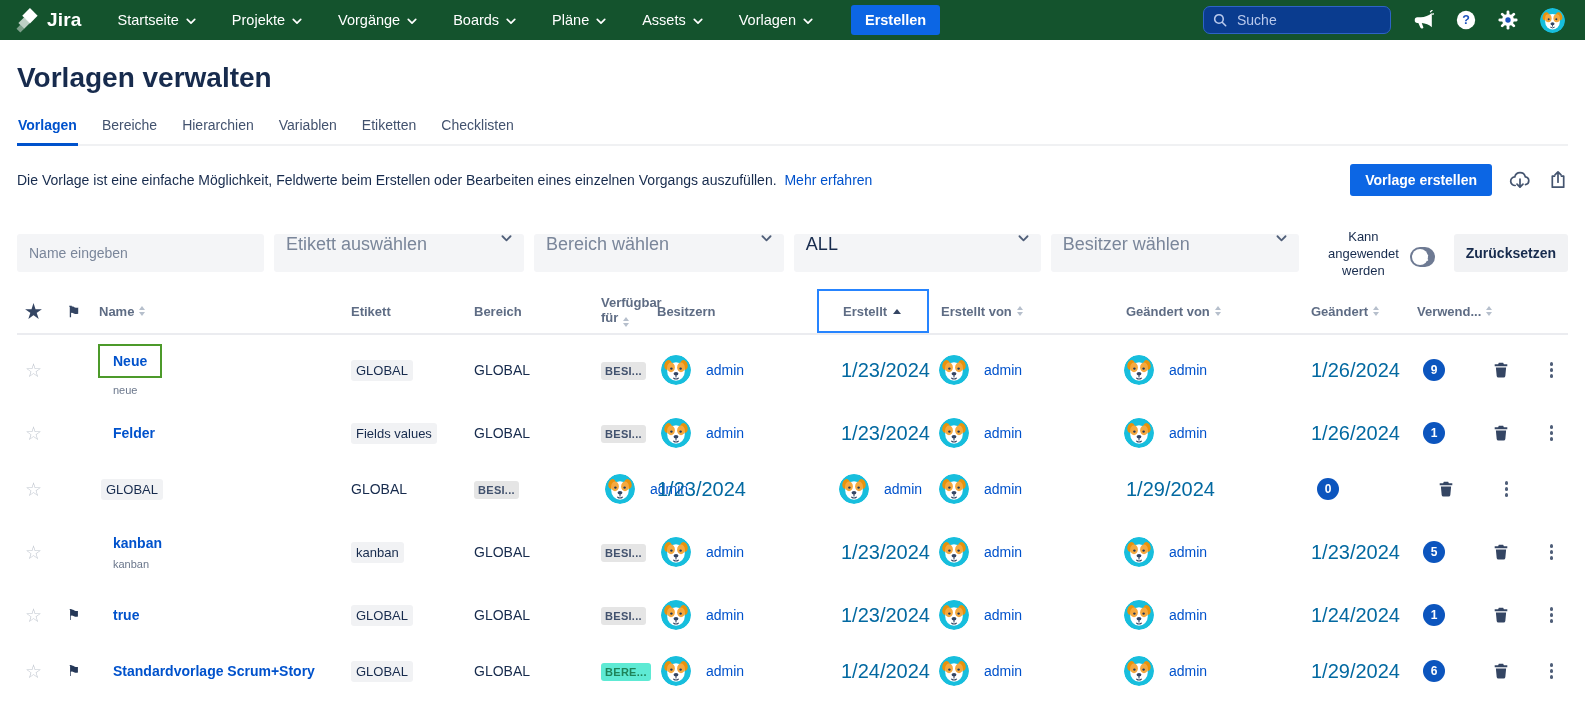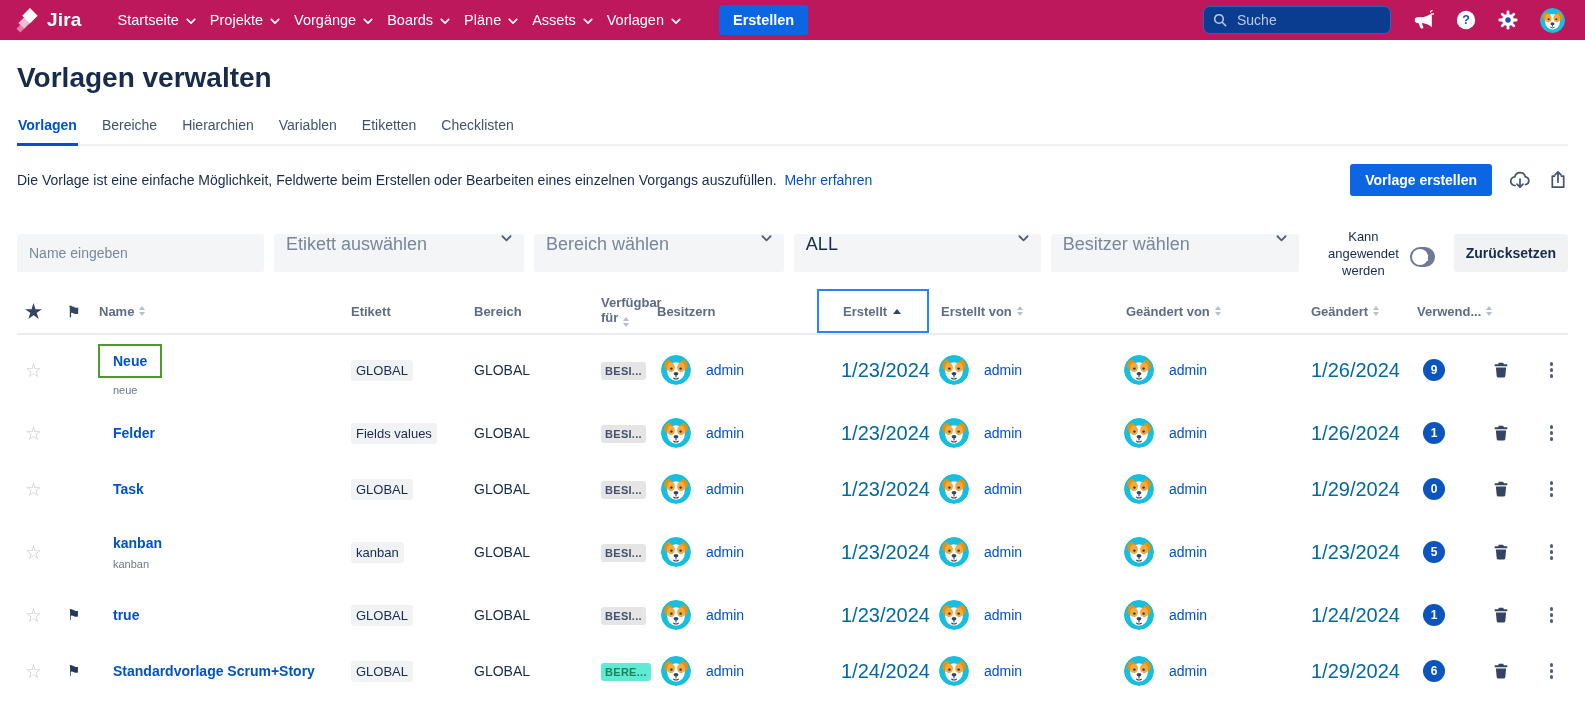--- a/index.html
+++ b/index.html
@@ -1,25 +1,25 @@
 <!DOCTYPE html>
 <html><head>
 <meta charset="utf-8">
 <style>
   html,body{margin:0;padding:0}
   body{
     width:1585px;height:703px;overflow:hidden;background:#fff;
     font-family:"Liberation Sans",sans-serif;color:#172B4D;
   }
   
-  .navbar{height:40px;background:#be185d;display:flex;align-items:center;padding:0 20px 0 16px;color:#fff}
+  .navbar{height:40px;background:#14532d;display:flex;align-items:center;padding:0 20px 0 16px;color:#fff}
   .brand{display:flex;align-items:center;gap:6px;cursor:pointer}
   .brand svg{width:25px;height:25px}
   .brand-name{font-size:19px;font-weight:bold;letter-spacing:.2px}
-  .nav-menu{display:flex;margin-left:36px;gap:14px;align-items:center}
+  .nav-menu{display:flex;margin-left:36px;gap:36px;align-items:center}
   .nav-item{display:flex;gap:7px;align-items:center;font-size:14.5px;cursor:pointer;white-space:nowrap}
   .nav-item svg{width:10px;height:9px;margin-top:2px}
   .create-btn{margin-left:38px;background:#0C66E4;border:none;color:#fff;font-size:14.5px;font-weight:bold;padding:7px 14px;border-radius:3px;cursor:pointer}
   .nav-right{margin-left:auto;display:flex;align-items:center;gap:22px}
   .search-box{display:flex;align-items:center;gap:8px;background:#0A3C8F;border:1px solid #2E63C6;border-radius:7px;height:26px;width:168px;padding:0 9px}
   .search-box svg{width:14px;height:14px;flex:none}
   .search-box input{background:transparent;border:none;outline:none;color:#DEE8FA;font-size:14px;width:100%}
   .search-box input::placeholder{color:#B9C9EC}
   .nav-icon{cursor:pointer;display:flex;align-items:center}
   .nav-icon svg{display:block}
@@ -466,24 +466,20 @@
     </span>
     <span class="kebab">
             <i></i>
             <i></i>
             <i></i>
           </span>
   </div>
         <div class="trow h56">
     <span class="cell-star">☆</span>
     <span class="cell-flag" style="visibility: hidden;">⚑</span>
-    <span class="cell name-cell">
-      <a class="name-link">Task</a>
-      
-    </span>
     <span class="cell">
       <span class="tag">GLOBAL</span>
     </span>
     <span class="cell bereich">GLOBAL</span>
     <span class="cell">
       <span class="badge-avail gray">BESI...</span>
     </span>
     <span class="user-cell">
       <span class="avatar"><svg width="30" height="30">
                 <use href="#icon-dog"></use>

